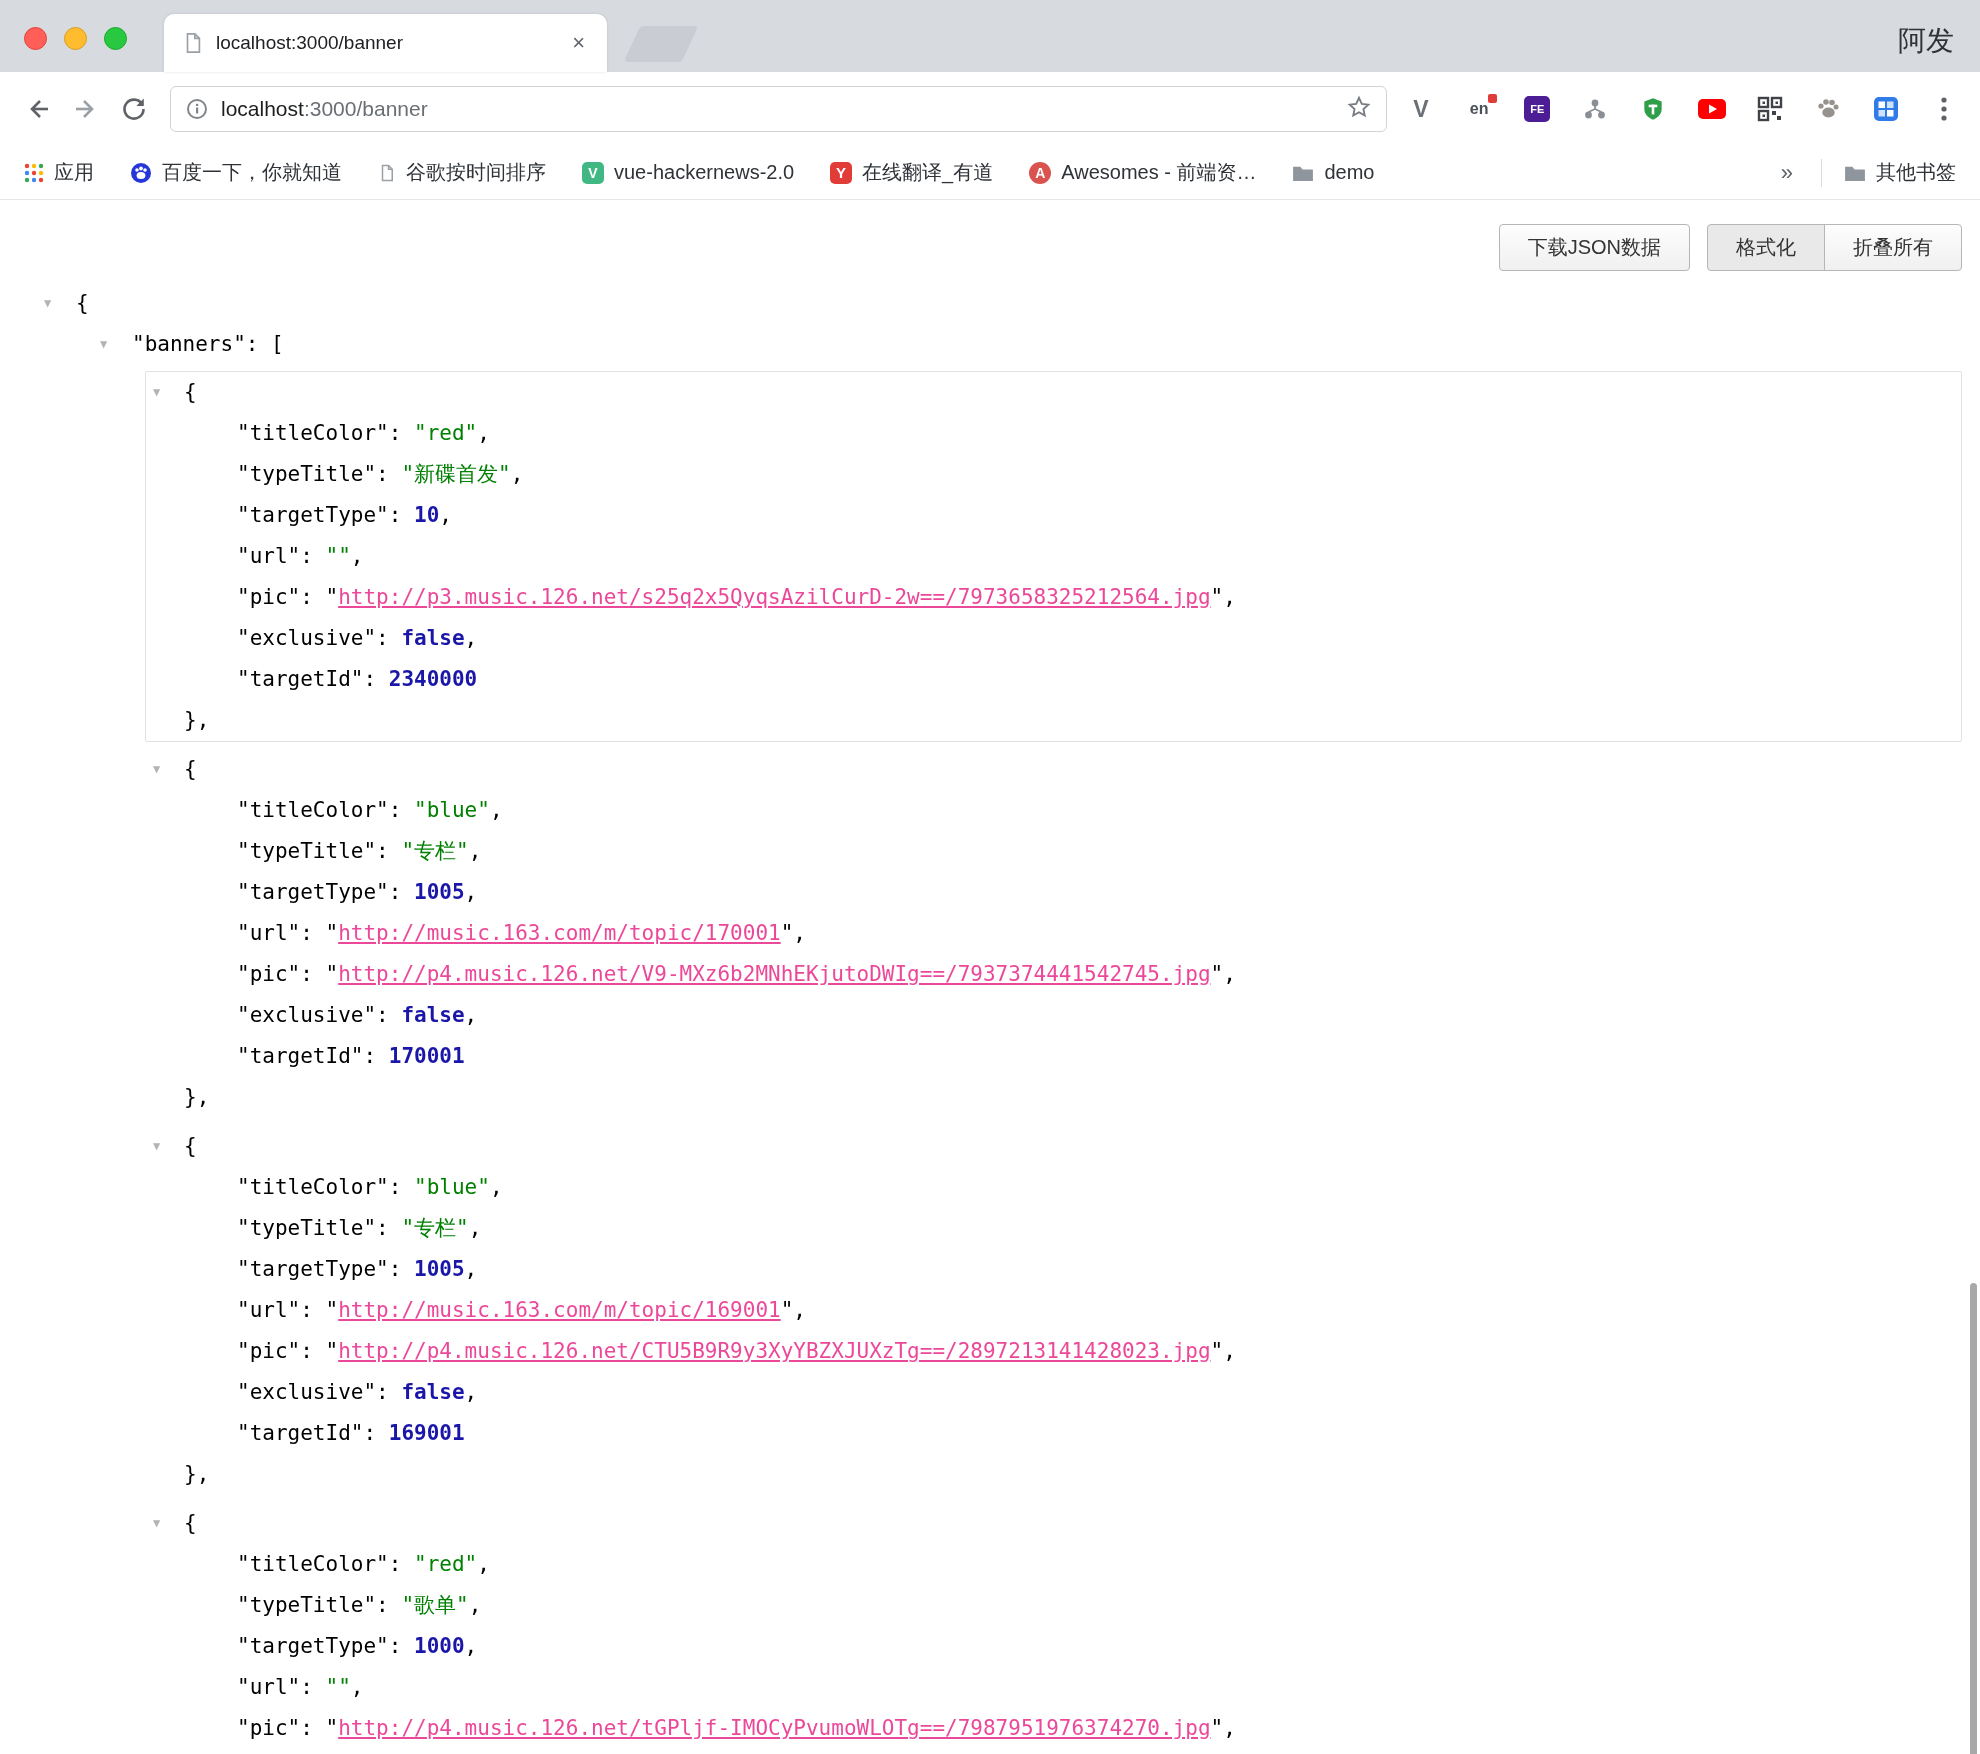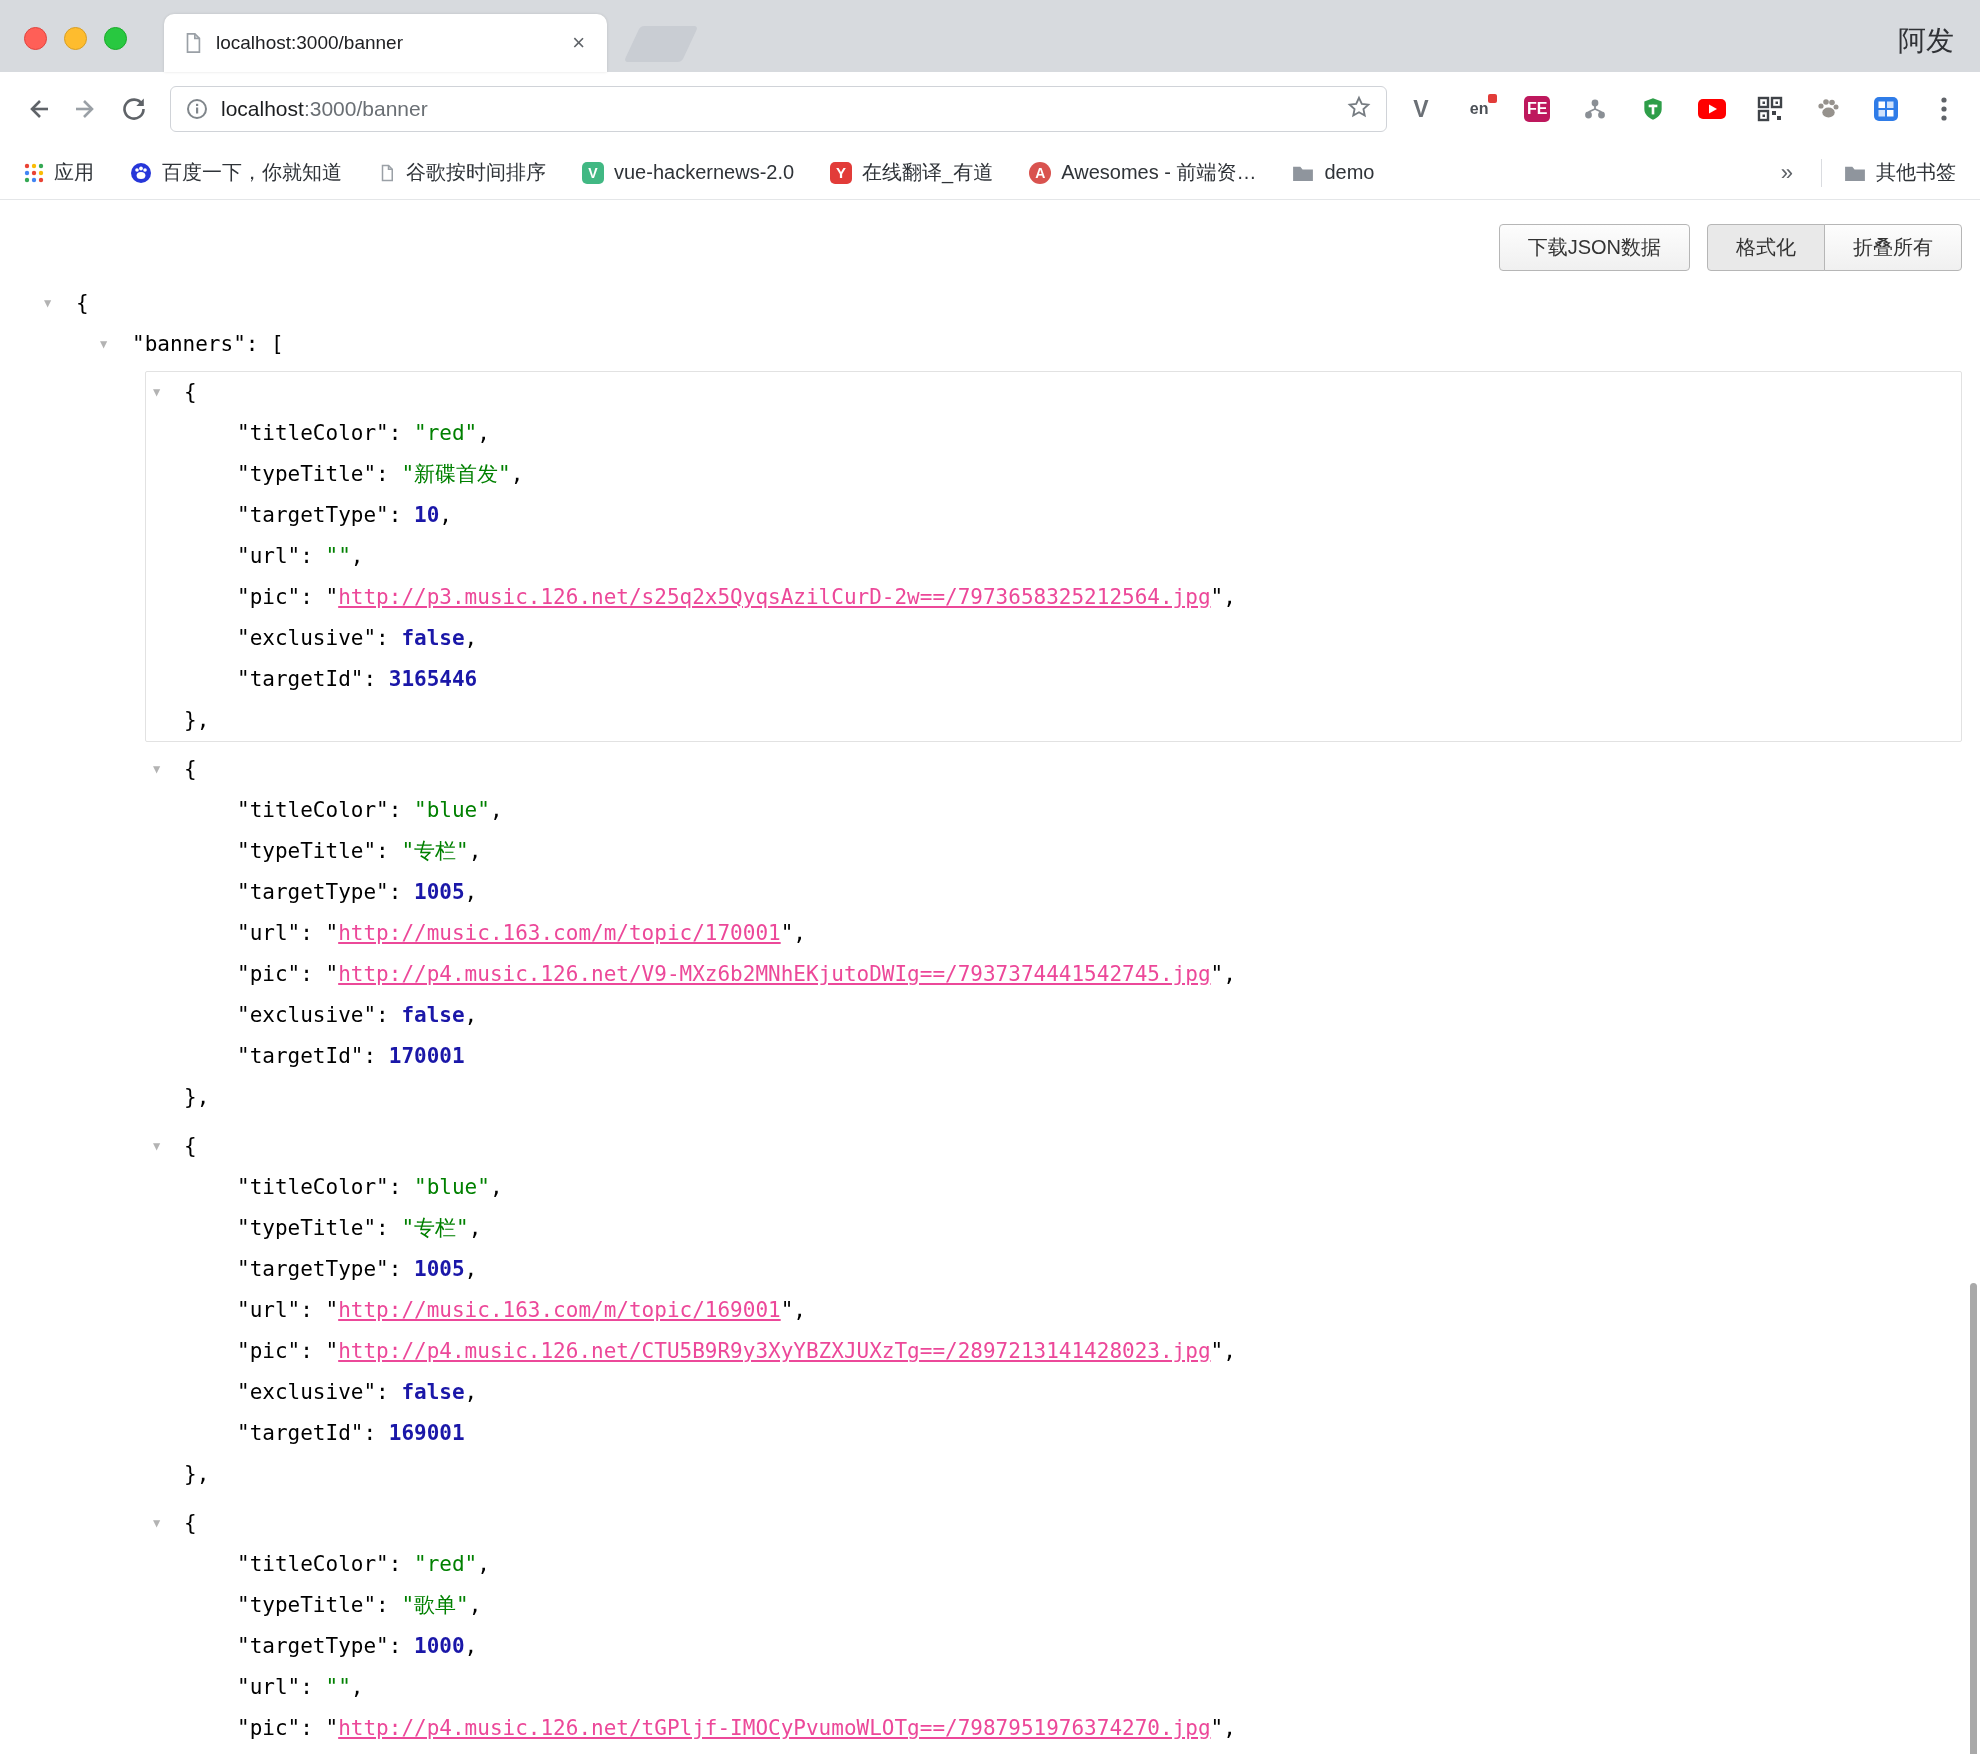--- a/index.html
+++ b/index.html
@@ -134,21 +134,21 @@
   </div>
 
   <div class="ext-icons">
     <div class="ext">
         <span class="v-letter">V</span>
       </div>
     <div class="ext">
         <span class="en-glyph">en</span>
       </div>
     <div class="ext">
-      <span class="ico-sq" style="background:#be185d;font-size:16px;text-align:right;">FE</span>
+      <span class="ico-sq" style="background:#4c1d95;font-size:11px;text-align:right;">FE</span>
     </div>
     <div class="ext">
       <svg width="26" height="26" viewBox="0 0 26 26">
         <circle cx="13" cy="7" r="3.4" fill="#8a8f95"></circle>
         <circle cx="6.5" cy="19" r="3.4" fill="#8a8f95"></circle>
         <circle cx="19.5" cy="19" r="3.4" fill="#8a8f95"></circle>
         <path d="M13 9 v4 M13 13 L6.5 16 M13 13 L19.5 16" stroke="#8a8f95" stroke-width="1.8" fill="none"></path>
       </svg>
     </div>
     <div class="ext">
@@ -278,21 +278,21 @@
       <div class="row" style="padding-left: 76px;"><span class="tri" style="left: 44px;">▼</span><span class="p">{</span></div>
       <div class="row" style="padding-left: 132px;"><span class="tri" style="left: 100px;">▼</span><span class="k">"banners"</span><span class="p">: [</span></div>
       <div class="obj boxed">
         <div class="row" style="padding-left: 38px;"><span class="tri" style="left: 7px;">▼</span><span class="p">{</span></div>
         <div class="row" style="padding-left: 91px;"><span class="k">"titleColor"</span><span class="p">: </span><span class="s">"red"</span><span class="p">,</span></div>
         <div class="row" style="padding-left: 91px;"><span class="k">"typeTitle"</span><span class="p">: </span><span class="s">"新碟首发"</span><span class="p">,</span></div>
         <div class="row" style="padding-left: 91px;"><span class="k">"targetType"</span><span class="p">: </span><span class="n">10</span><span class="p">,</span></div>
         <div class="row" style="padding-left: 91px;"><span class="k">"url"</span><span class="p">: </span><span class="s">""</span><span class="p">,</span></div>
         <div class="row" style="padding-left: 91px;"><span class="k">"pic"</span><span class="p">: </span><span class="p">"</span><a class="a" href="#">http://p3.music.126.net/s25q2x5QyqsAzilCurD-2w==/7973658325212564.jpg</a><span class="p">"</span><span class="p">,</span></div>
         <div class="row" style="padding-left: 91px;"><span class="k">"exclusive"</span><span class="p">: </span><span class="b">false</span><span class="p">,</span></div>
-        <div class="row" style="padding-left: 91px;"><span class="k">"targetId"</span><span class="p">: </span><span class="n">3165446</span></div>
+        <div class="row" style="padding-left: 91px;"><span class="k">"targetId"</span><span class="p">: </span><span class="n">2340000</span></div>
         <div class="row" style="padding-left: 38px;"><span class="p">},</span></div>
       </div>
       <div class="obj">
         <div class="row" style="padding-left: 38px;"><span class="tri" style="left: 7px;">▼</span><span class="p">{</span></div>
         <div class="row" style="padding-left: 91px;"><span class="k">"titleColor"</span><span class="p">: </span><span class="s">"blue"</span><span class="p">,</span></div>
         <div class="row" style="padding-left: 91px;"><span class="k">"typeTitle"</span><span class="p">: </span><span class="s">"专栏"</span><span class="p">,</span></div>
         <div class="row" style="padding-left: 91px;"><span class="k">"targetType"</span><span class="p">: </span><span class="n">1005</span><span class="p">,</span></div>
         <div class="row" style="padding-left: 91px;"><span class="k">"url"</span><span class="p">: </span><span class="p">"</span><a class="a" href="#">http://music.163.com/m/topic/170001</a><span class="p">"</span><span class="p">,</span></div>
         <div class="row" style="padding-left: 91px;"><span class="k">"pic"</span><span class="p">: </span><span class="p">"</span><a class="a" href="#">http://p4.music.126.net/V9-MXz6b2MNhEKjutoDWIg==/7937374441542745.jpg</a><span class="p">"</span><span class="p">,</span></div>
         <div class="row" style="padding-left: 91px;"><span class="k">"exclusive"</span><span class="p">: </span><span class="b">false</span><span class="p">,</span></div>

